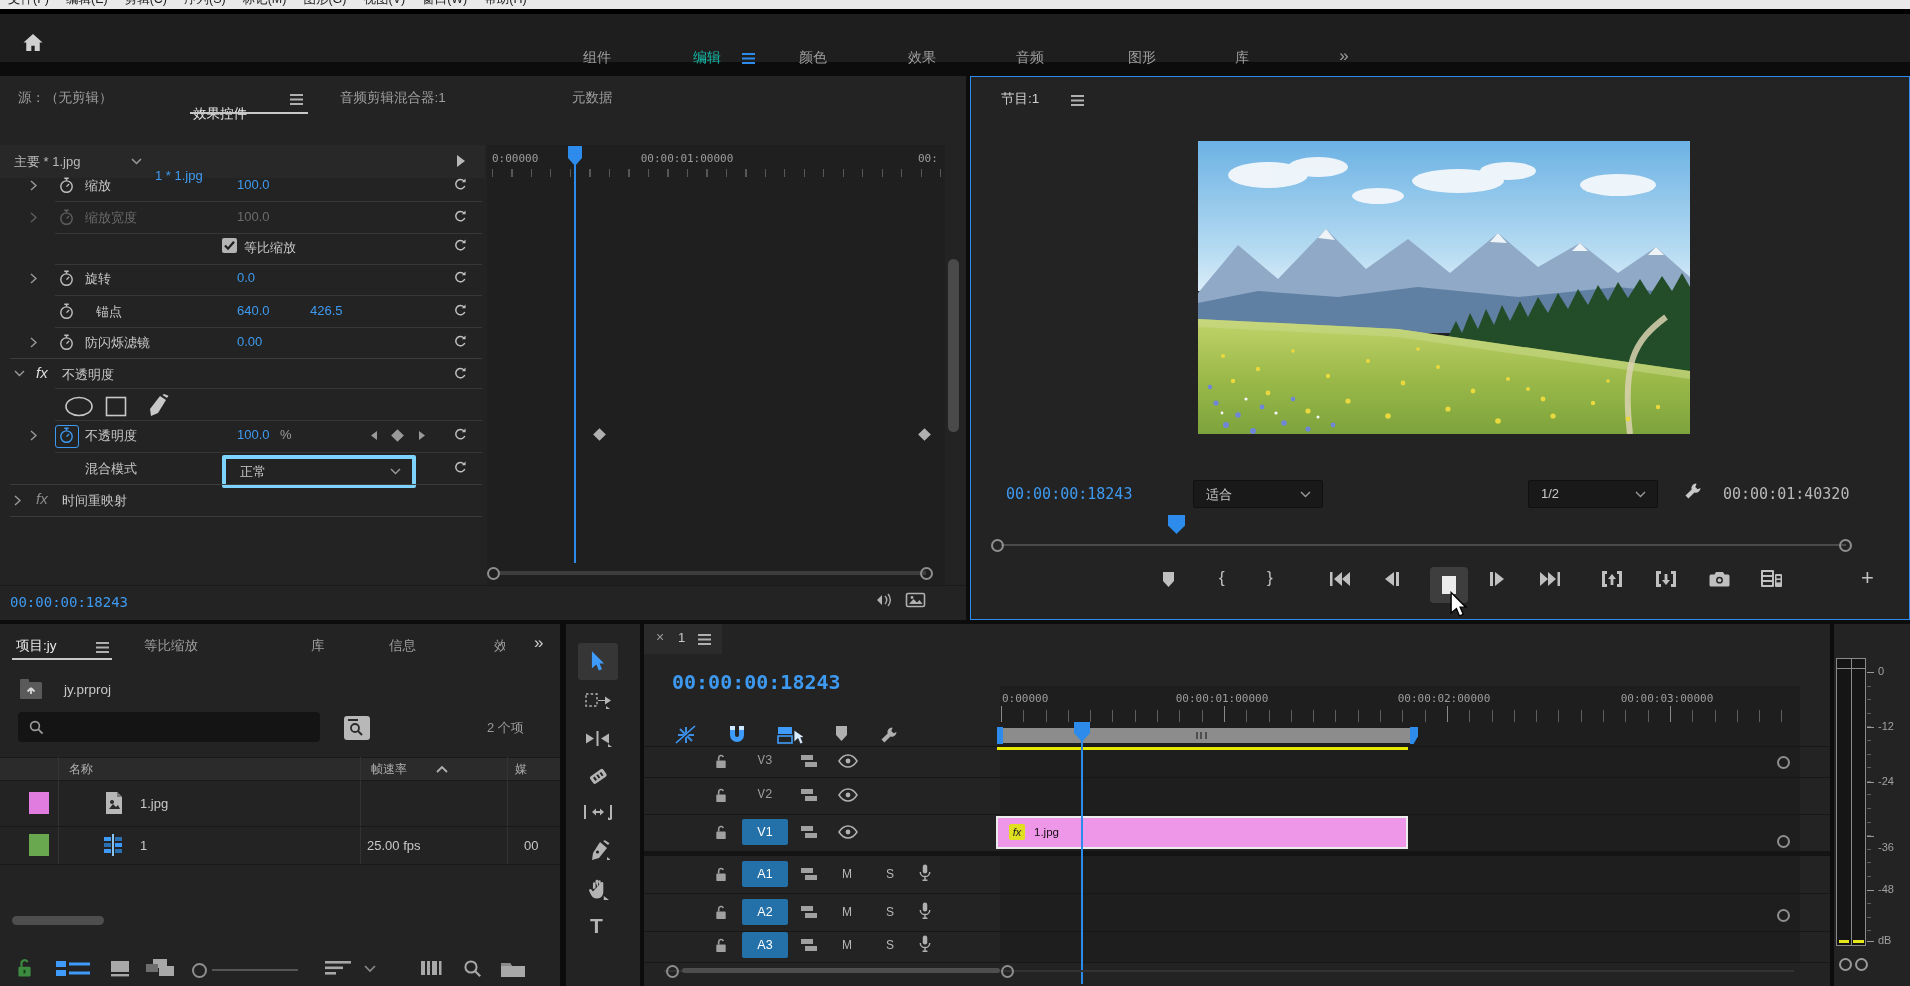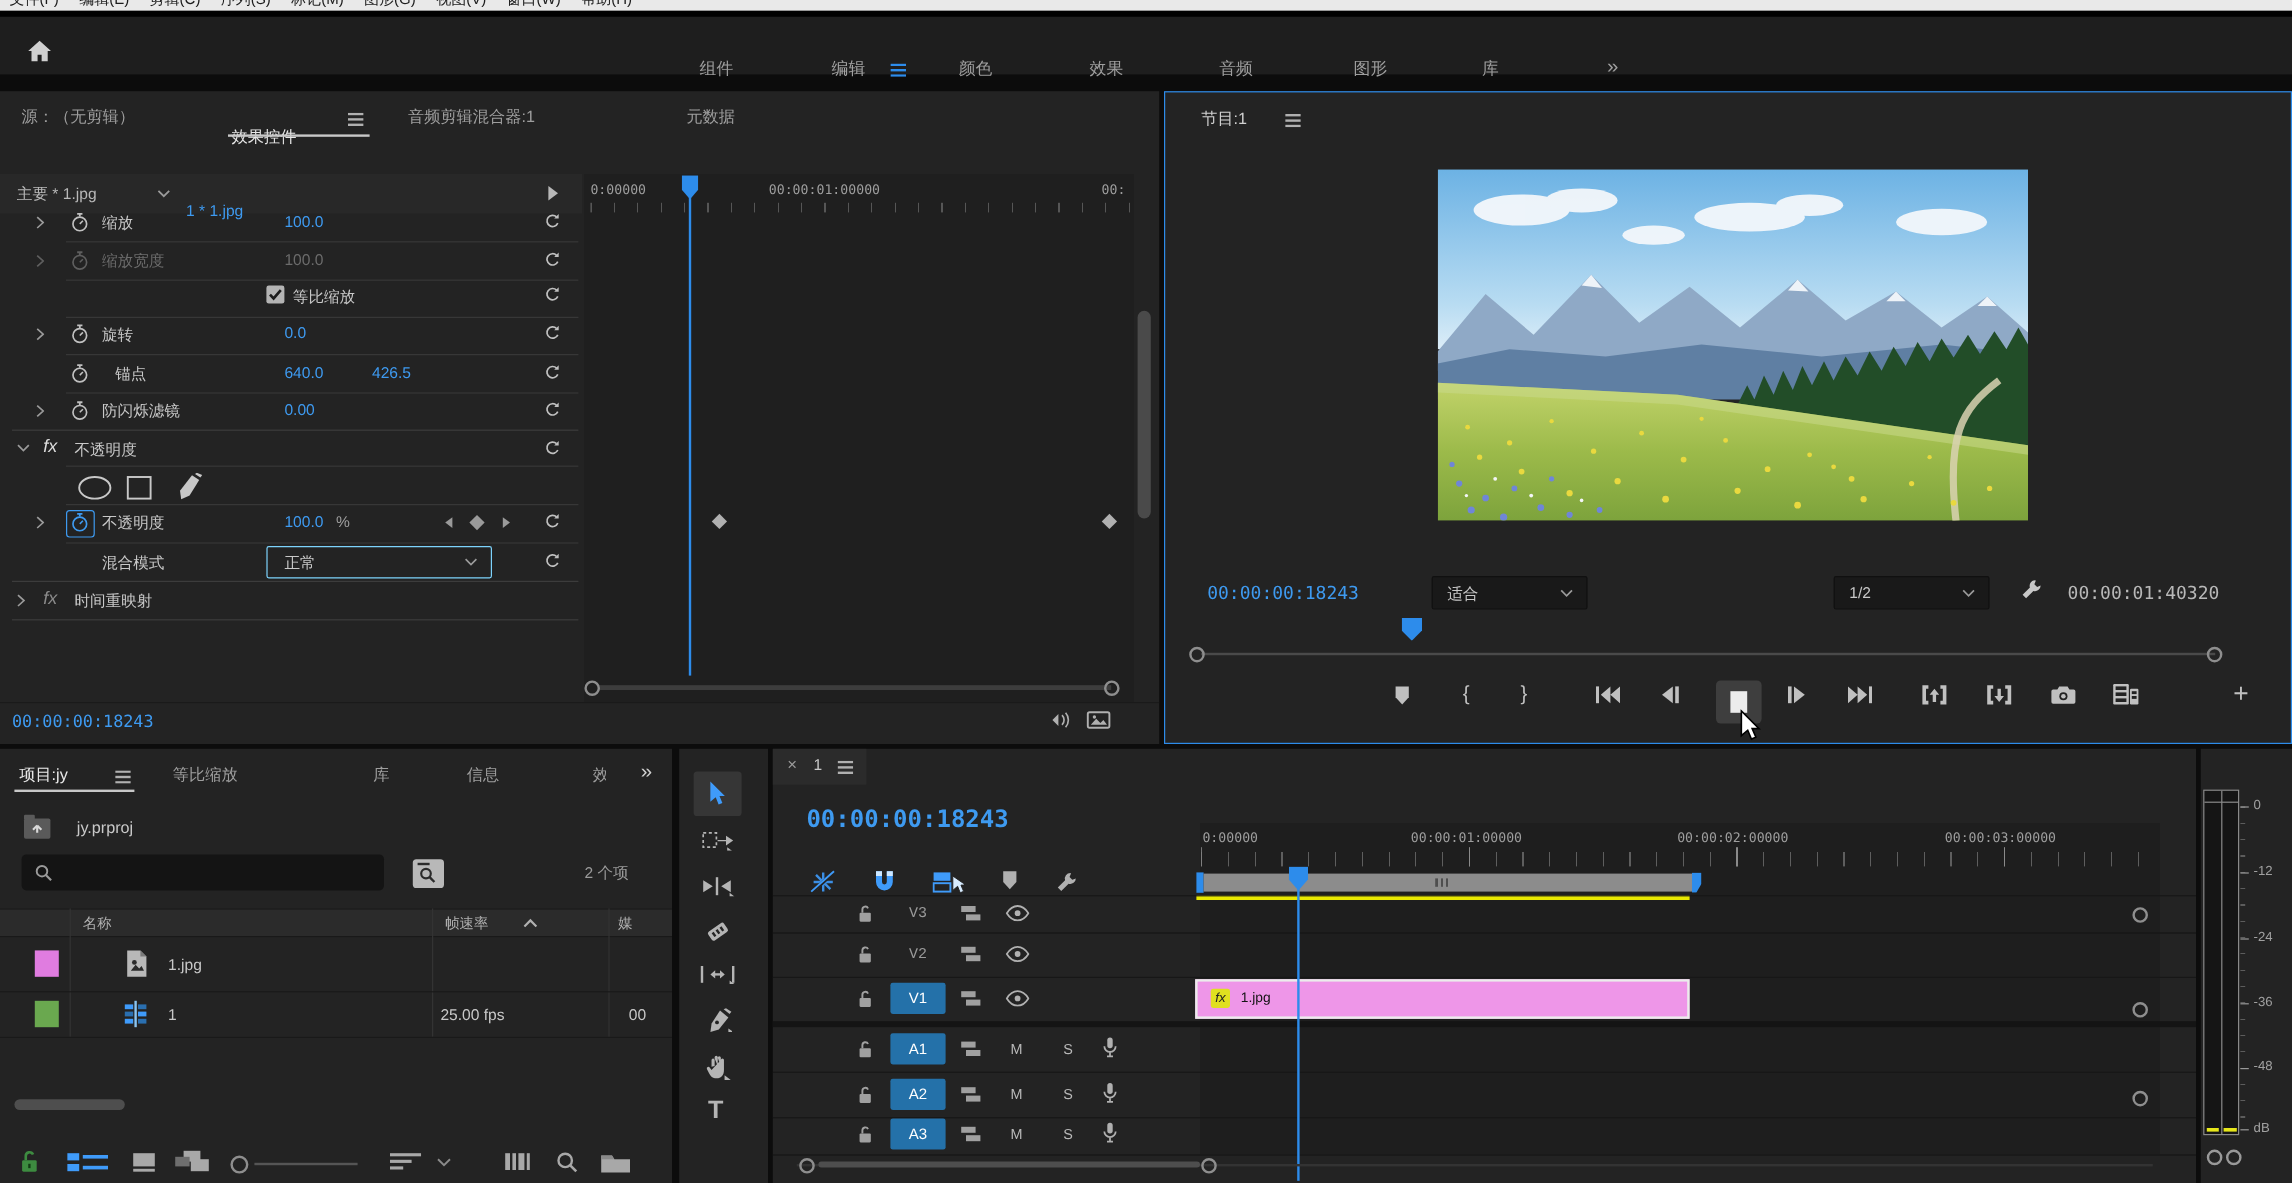--- a/index.html
+++ b/index.html
@@ -3,29 +3,29 @@
 <meta charset="utf-8">
 <style>
   html,body{margin:0;padding:0;background:#0c0c0c;}
   body{font-family:"Liberation Sans","DejaVu Sans",sans-serif;}
   #app{position:relative;width:1910px;height:986px;overflow:hidden;background:#0c0c0c;color:#c8c8c8;font-size:13px;}
   .p{position:absolute;}
   .panel{position:absolute;background:#232323;}
   .t{position:absolute;white-space:nowrap;}
   .t11{font-size:11px;} .t12{font-size:12px;} .t14{font-size:14px;}
   .gray{color:#9e9e9e;} .lgray{color:#c8c8c8;} .dim{color:#6b6b6b;} .white{color:#e8e8e8;}
-  .blue{color:#a3a3a3;} .vblue{color:#3e9af0;}
+  .blue{color:#14b8a6;} .vblue{color:#3e9af0;}
   .mono{font-family:"DejaVu Sans Mono","Liberation Mono",monospace;}
   .cx{transform:translateX(-50%);}
   .hline{position:absolute;background:#373737;height:1px;}
   .vline{position:absolute;background:#191919;width:1px;}
   .ring{position:absolute;width:9px;height:9px;border:2px solid #8e8e8e;border-radius:50%;}
   .kf{position:absolute;width:9px;height:9px;background:#b0b0b0;transform:rotate(45deg);}
   .dd{position:absolute;border-radius:2px;}
-  .dd-ec{background:#232323;border:1px solid #7dd3fc;}
+  .dd-ec{background:#232323;border:4px solid #7dd3fc;}
   .dd-pm{background:#191919;border:1px solid #101010;}
   .namebox{position:absolute;width:46px;height:26px;border-radius:2px;text-align:center;line-height:26px;font-size:12.5px;}
   .targeted{background:#2471a9;color:#fff;}
   .untargeted{color:#9a9a9a;font-family:Liberation Mono, monospace;}
   .trk-sep{position:absolute;left:0;width:1186px;height:1px;background:#171717;}
   svg{display:block;}
 </style>
 </head>
 <body>
 
@@ -787,20 +787,20 @@
     <div class="p" style="left:33px;top:48px;width:4px;height:270px;background:repeating-linear-gradient(180deg,#5c5c5c 0 1px,transparent 1px 13.6px);"></div>
     <div class="p" style="left:33px;top:48px;width:7px;height:1px;background:#999;"></div>
     <div class="p" style="left:33px;top:103px;width:7px;height:1px;background:#999;"></div>
     <div class="p" style="left:33px;top:158px;width:7px;height:1px;background:#999;"></div>
     <div class="p" style="left:33px;top:212px;width:7px;height:1px;background:#999;"></div>
     <div class="p" style="left:33px;top:266px;width:7px;height:1px;background:#999;"></div>
     <div class="p" style="left:33px;top:317px;width:7px;height:1px;background:#999;"></div>
     <span class="t t11" style="left:44px;top:41px;color:#a0a0a0;">0</span>
     <span class="t t11" style="left:44px;top:96px;color:#a0a0a0;">-12</span>
     <span class="t t11" style="left:44px;top:151px;color:#a0a0a0;">-24</span>
-    <span class="t t11" style="left:44px;top:205px;color:#a0a0a0;">-36</span>
+    <span class="t t11" style="left:44px;top:217px;color:#a0a0a0;">-36</span>
     <span class="t t11" style="left:44px;top:259px;color:#a0a0a0;">-48</span>
     <span class="t t11" style="left:44px;top:310px;color:#a0a0a0;">dB</span>
     <div class="ring" style="left:5px;top:334px;border-color:#999;"></div>
     <div class="ring" style="left:21px;top:334px;border-color:#999;"></div>
   </div>
 
 </div>
 
 </body></html>

